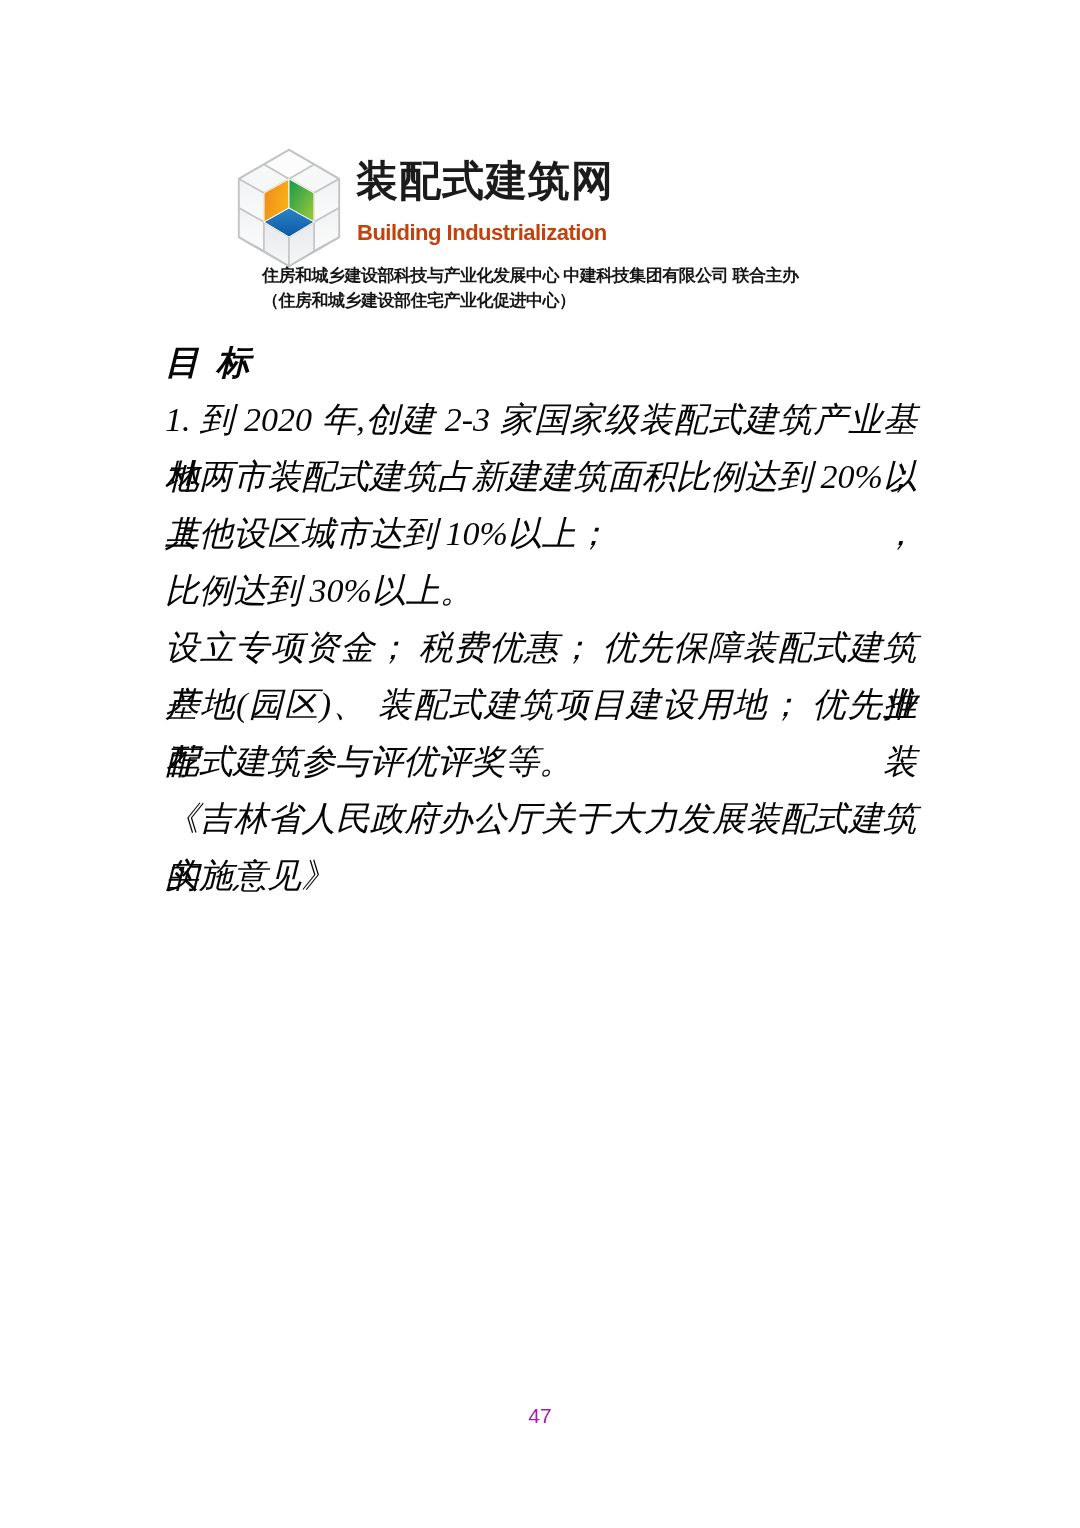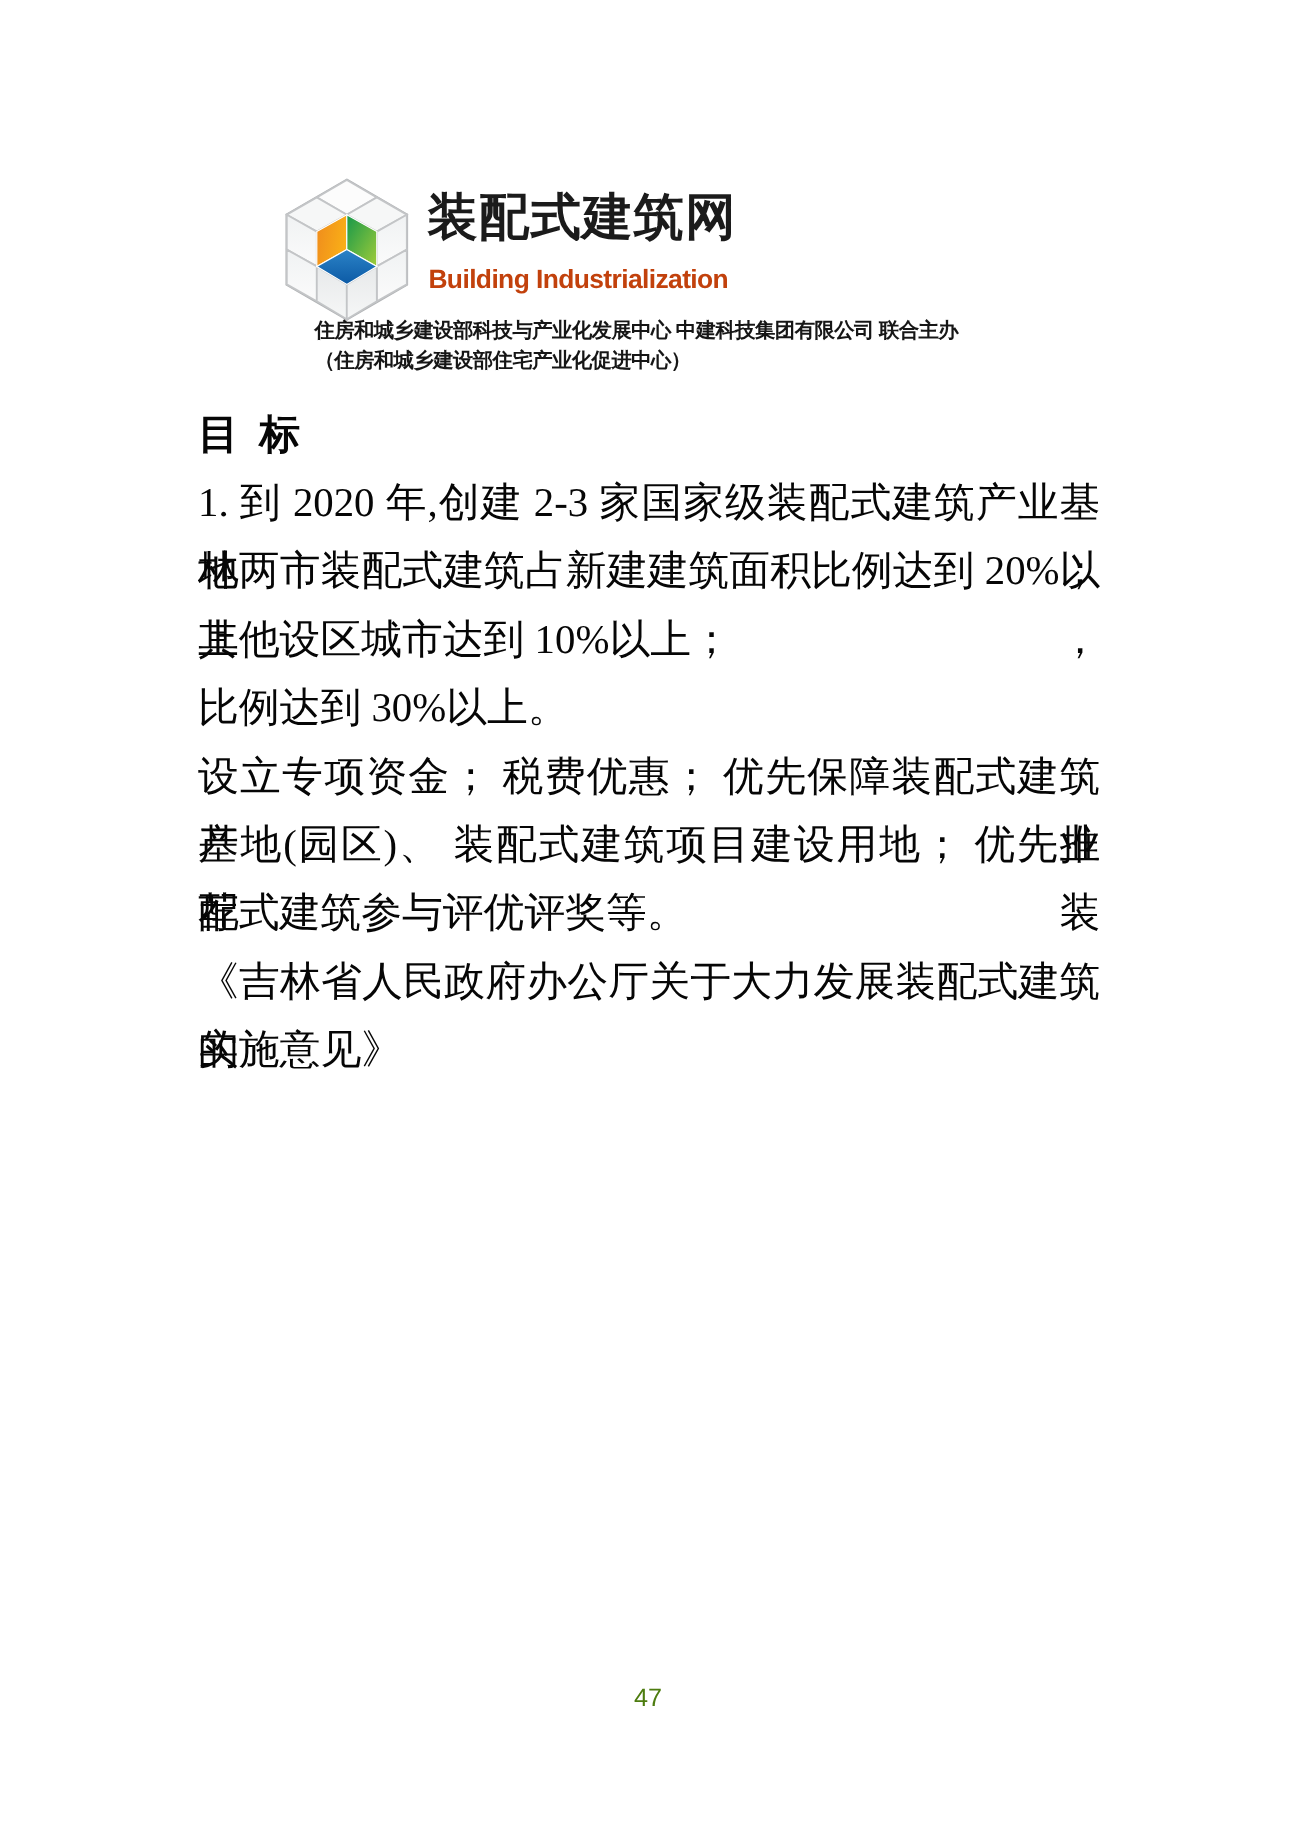--- a/index.html
+++ b/index.html
@@ -28,29 +28,29 @@
     font-family:"Liberation Sans","DejaVu Sans",sans-serif;
     font-weight:700;font-size:17px;line-height:25px;letter-spacing:-0.5px;color:#161616;
     white-space:pre;
     margin-left:40px;
   }
   .org-line-1{top:263px;}
   .org-line-2{top:288px;}
   
   .doc-body{left:165px;top:334px;width:752px;}
   .bline{
-    height:57px;line-height:57px;font-size:34px;color:#060606;
+    height:57px;line-height:57px;font-size:34px;color:#060606;font-style:italic;
   }
   .stretch{text-align:justify;text-align-last:justify;}
   .heading{font-weight:700;white-space:pre;}
   
   .page-number{
     left:0;top:1404px;width:1080px;text-align:center;
     font-family:"Liberation Sans","DejaVu Sans",sans-serif;
-    font-size:21px;color:#4d7c0f;
+    font-size:21px;color:#a21caf;
   }
 </style>
 </head>
 <body>
 
 <div>
 
   <div>
 
     <svg class="abs logo-cube" viewBox="0 0 118 124" xmlns="http://www.w3.org/2000/svg">

